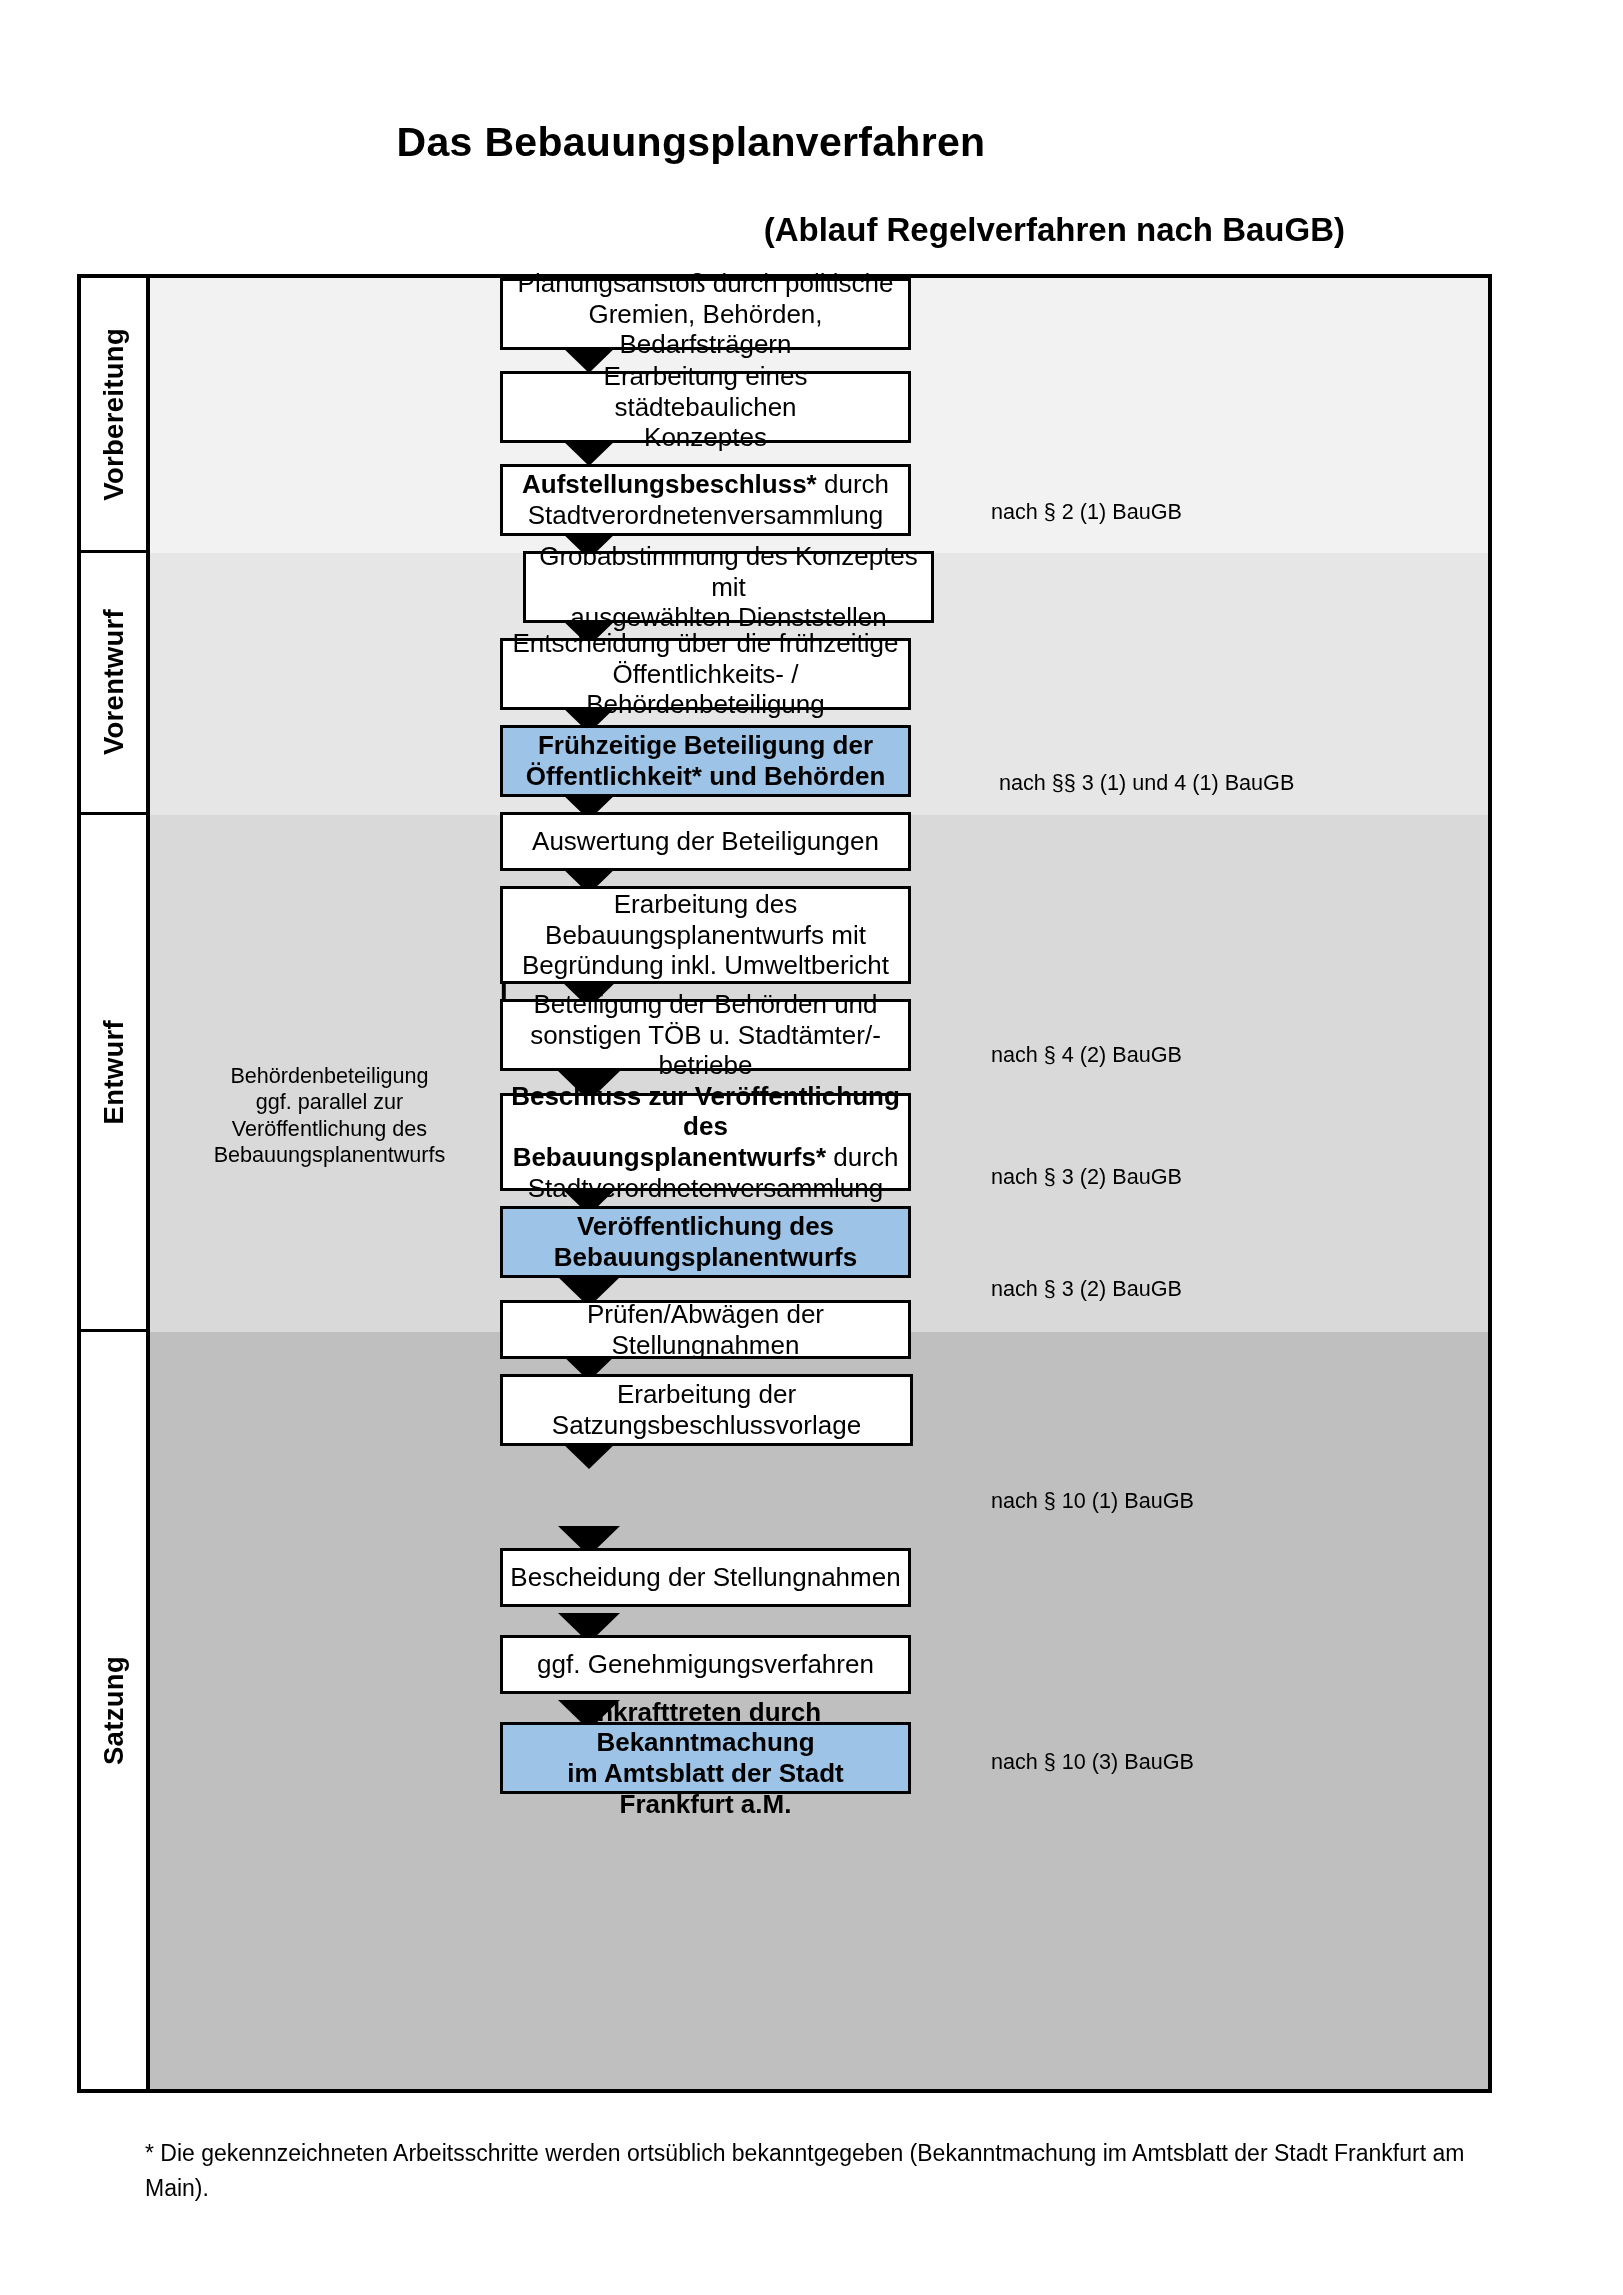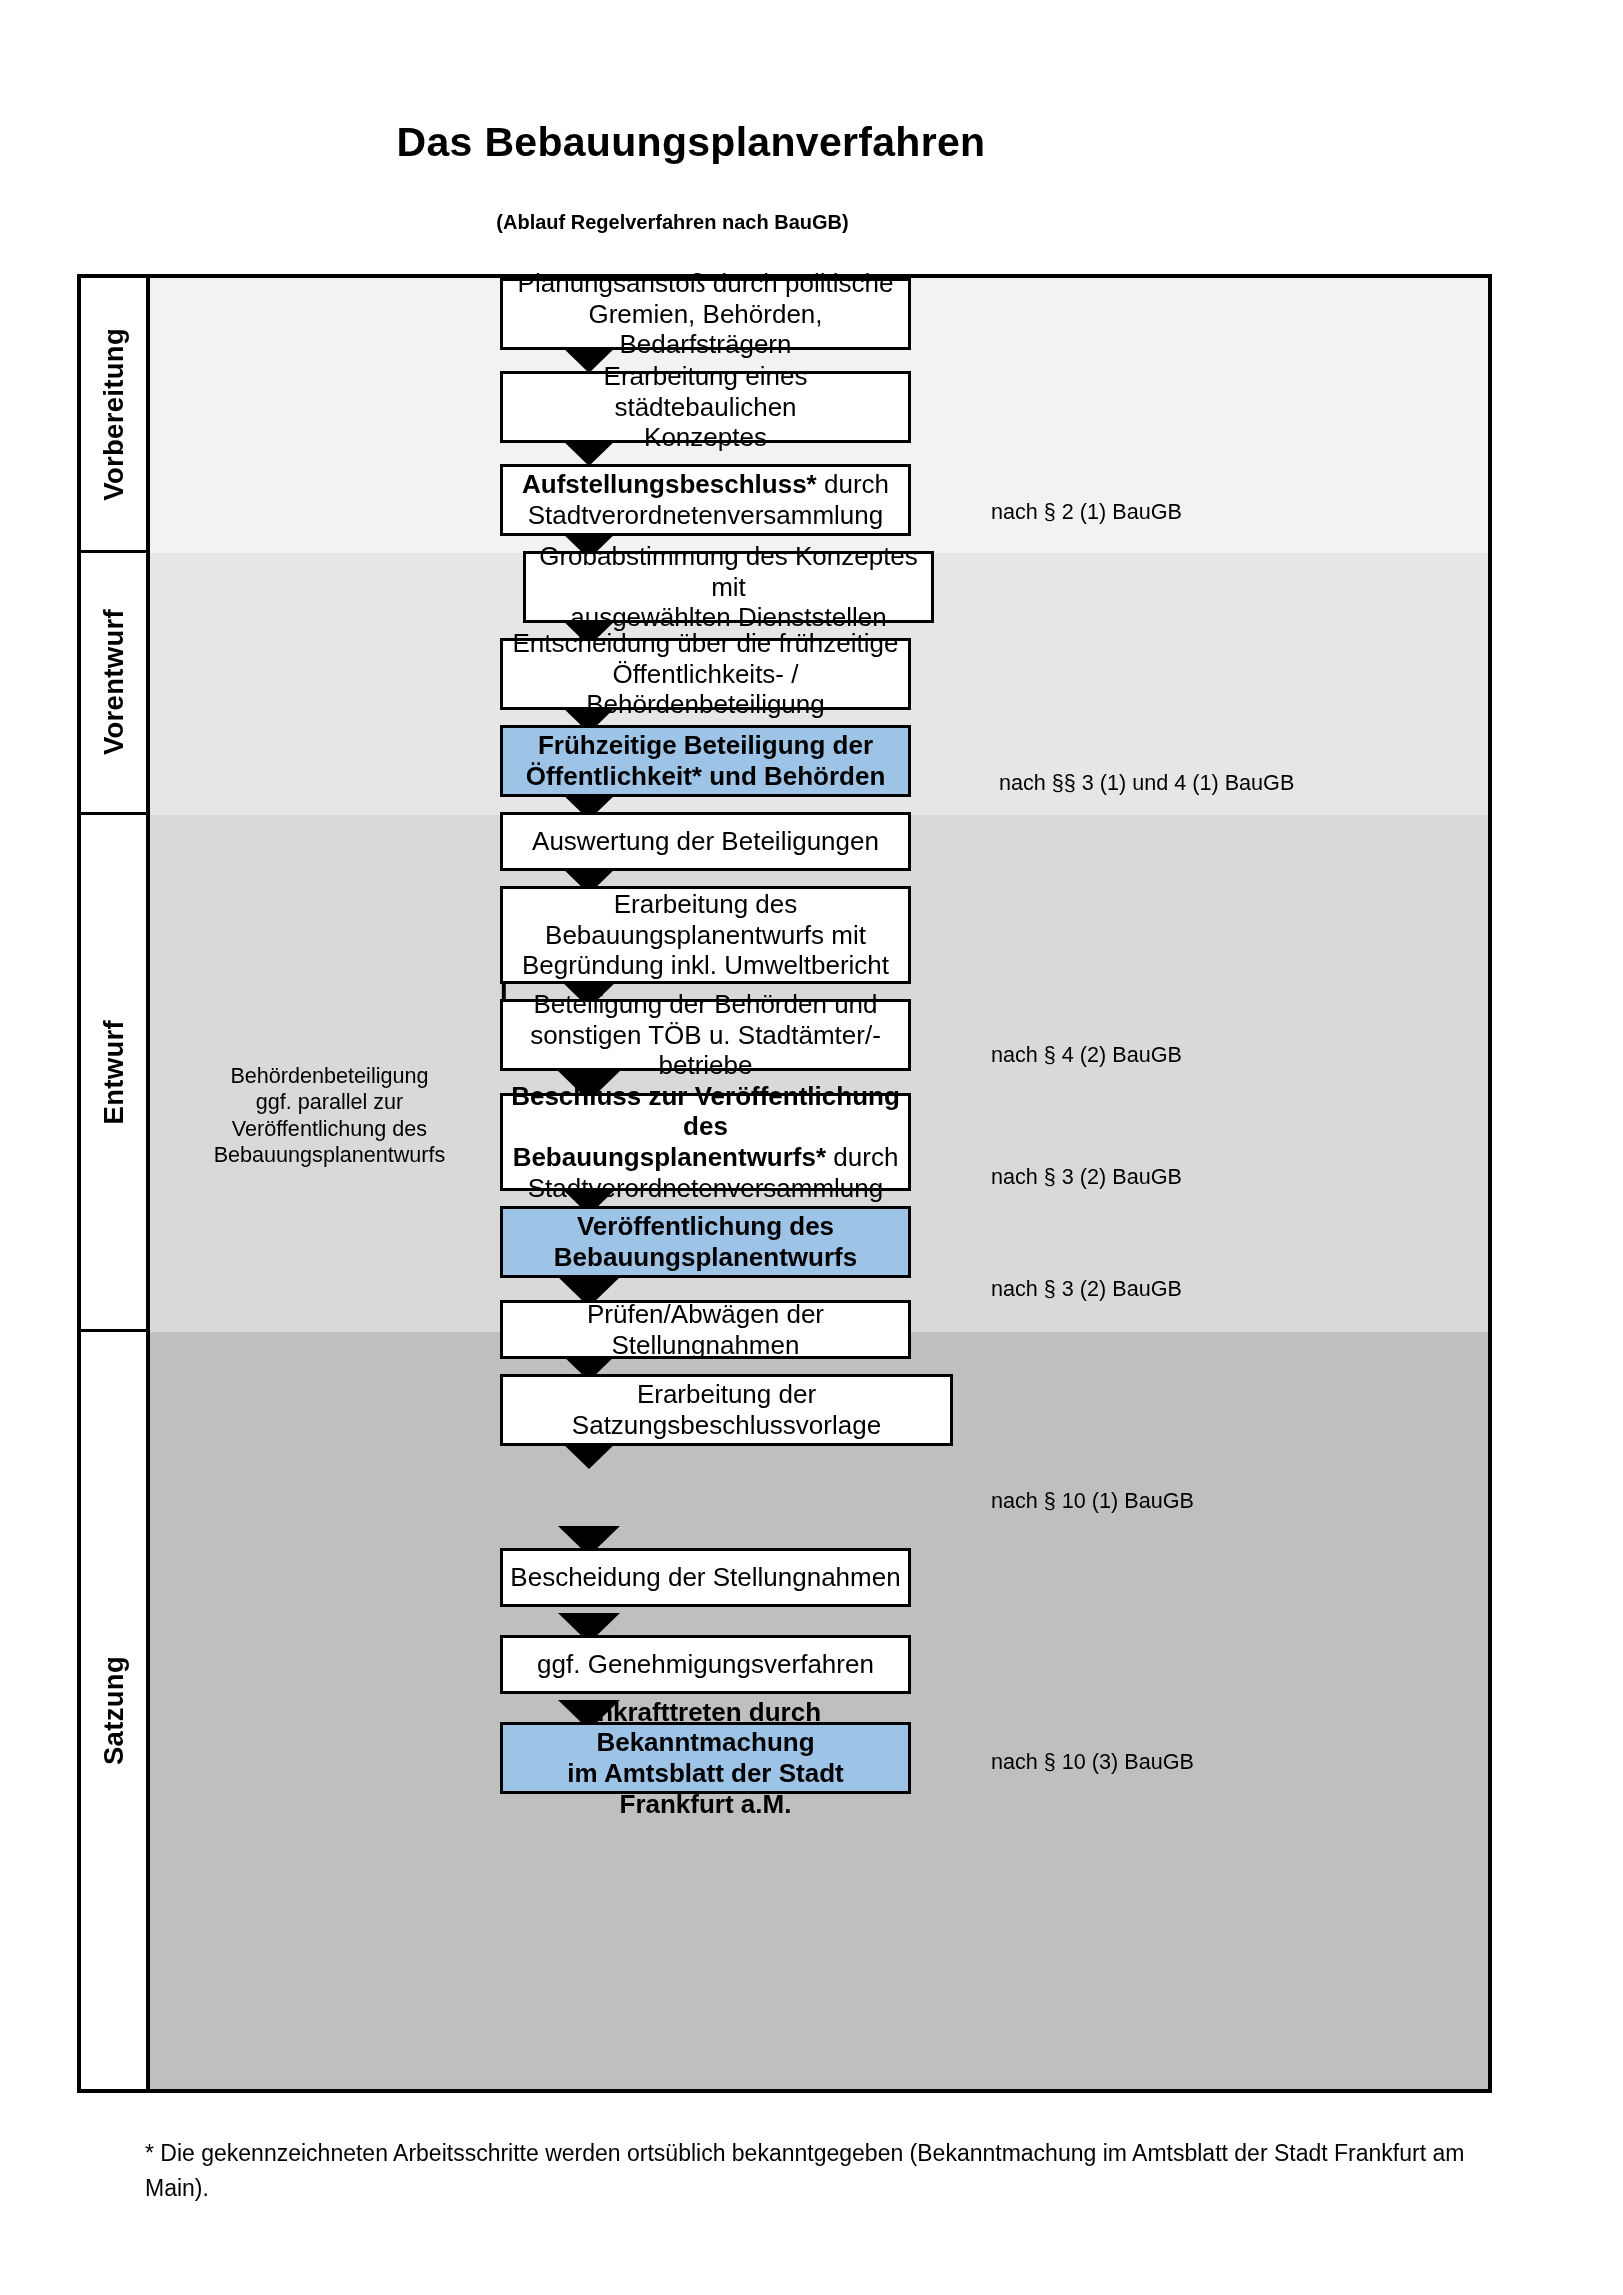--- a/index.html
+++ b/index.html
@@ -1,22 +1,22 @@
 <!DOCTYPE html>
 <html style="font-size:10.5px"><head>
 <meta charset="utf-8">
 <style>
   html,body{margin:0;padding:0;background:#fff;}
   body{width:1623px;height:2295px;font-family:"Liberation Sans",sans-serif;color:#000;position:relative;overflow:hidden;}
 
   
   #title{position:absolute;left:0;top:119px;width:1382px;text-align:center;
          font-size:41px;font-weight:bold;letter-spacing:0.3px;}
-  #subtitle{position:absolute;left:0;top:211px;width:1345px;text-align:center;
-            font-size:20px;font-weight:bold;}
+  #subtitle{position:absolute;left:0;top:211px;width:1345px;text-align:right;
+            font-size:33px;font-weight:bold;}
 
   
   #frame{position:absolute;left:77px;top:274px;width:1415px;height:1819px;
          border:4.6px solid #000;box-sizing:border-box;}
 
   
   .phase{position:absolute;left:0;width:69px;box-sizing:border-box;
          border-right:4.6px solid #000;border-bottom:3.9px solid #000;
          background:#fff;display:flex;align-items:center;justify-content:center;}
   .phase.last{border-bottom:none;}
@@ -160,21 +160,21 @@
   <div class="node blue" style="left:419px;top:928px;width:411px;height:72px;">
     <span>
       <span>Veröffentlichung des</span><br><span>Bebauungsplanentwurfs</span>
     </span>
   </div>
 
   <div class="node" style="left:419px;top:1022px;width:411px;height:59px;">
     <span>Prüfen/Abwägen der Stellungnahmen</span>
   </div>
 
-  <div class="node" style="left:419px;top:1096px;width:453px;height:72px;">
+  <div class="node" style="left:419px;top:1096px;width:413px;height:72px;">
     <span>
       <span>Erarbeitung der</span><br><span>Satzungsbeschlussvorlage</span>
     </span>
   </div>
 
 
   <div class="node" style="left:419px;top:1270px;width:411px;height:59px;">
     <span>Bescheidung der Stellungnahmen</span>
   </div>
 

